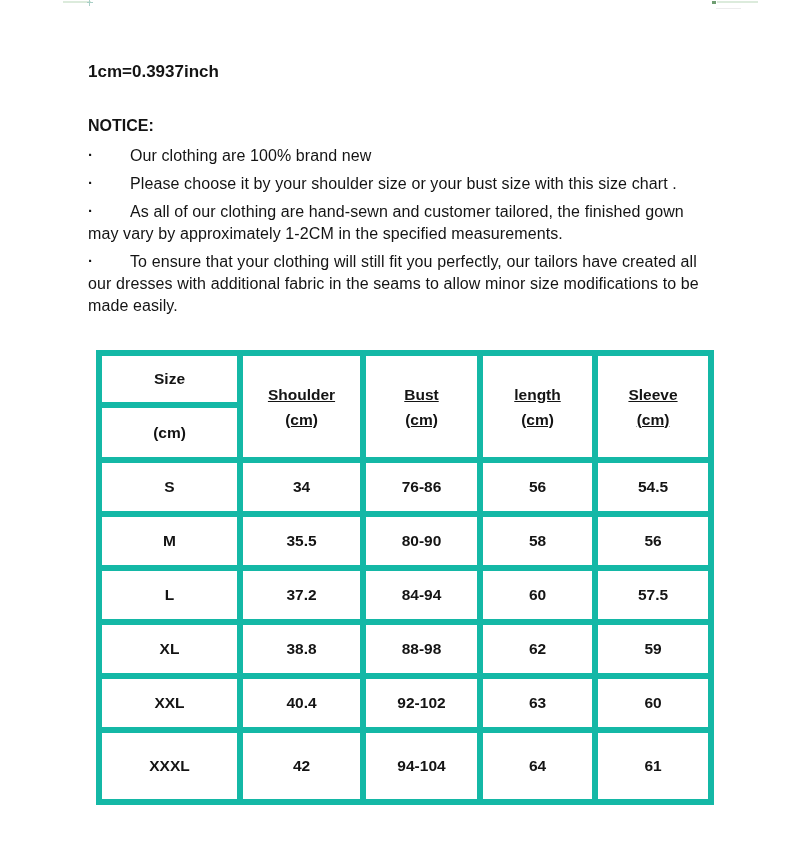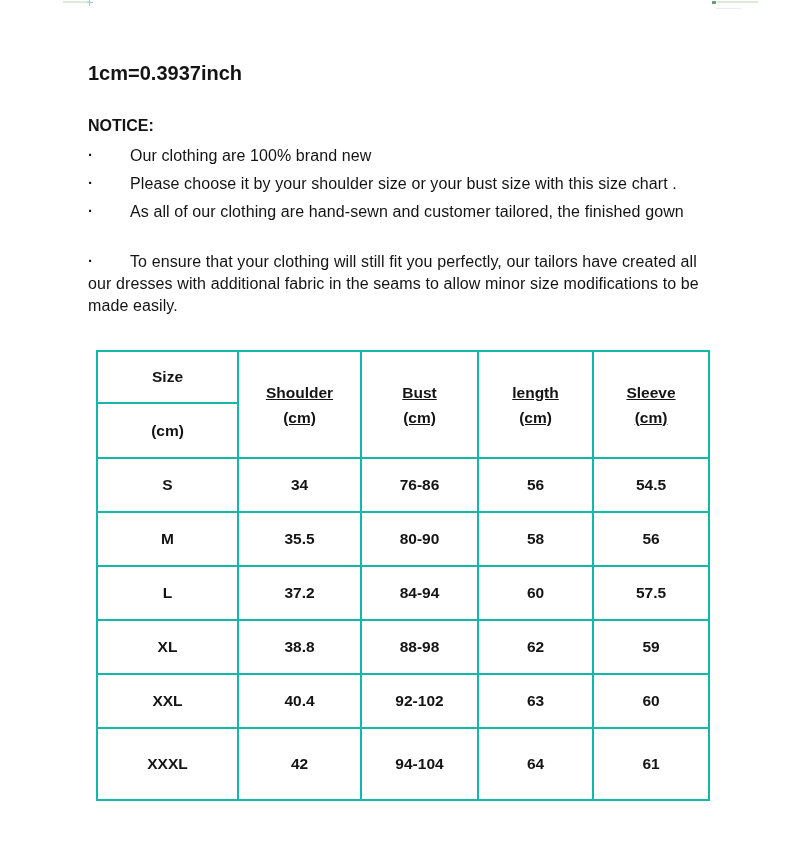--- a/index.html
+++ b/index.html
@@ -18,21 +18,21 @@
   
   .mark-line { height: 2px; background: #dcebdc; }
   .mark-cross-v { width: 1px; height: 6px; background: #a9cfc7; }
   .mark-cross-h { width: 6px; height: 1px; background: #a9cfc7; }
   .mark-dot { width: 4px; height: 3px; background: #6f9e72; }
   .mark-faint { height: 1px; background: #ececec; }
 
   
   .conv-note {
     left: 88px; top: 62px;
-    font-size: 20px; font-weight: bold;
+    font-size: 17px; font-weight: bold;
     white-space: nowrap;
   }
   .notice-title {
     left: 88px; top: 117px;
     font-size: 16px; font-weight: bold;
     white-space: nowrap;
     text-align: right;
   }
   .n-line {
     font-size: 16px; font-weight: normal;
@@ -45,21 +45,21 @@
   }
 
   
   .chart-wrap { left: 96px; top: 350px; }
   table.size-chart {
     border-collapse: collapse;
     table-layout: fixed;
     width: 612px;
   }
   table.size-chart td {
-    border: 2px solid #14b8a6;
+    border: 6px solid #14b8a6;
     text-align: center;
     vertical-align: middle;
     font-weight: bold;
     font-size: 15.5px;
     color: #141414;
     padding: 0;
     overflow: hidden;
   }
   tr.hrow1 td { height: 52px; }
   tr.hrow2 td { height: 55px; }
@@ -84,20 +84,21 @@
   <div class="abs notice-title">NOTICE:</div>
 
   <span class="abs bullet" style="left:88px; top:146px;">·</span>
   <div class="abs n-line" style="left:130px; top:147px;">Our clothing are 100% brand new</div>
 
   <span class="abs bullet" style="left:88px; top:174px;">·</span>
   <div class="abs n-line" style="left:130px; top:175px;">Please choose it by your shoulder size or your bust size with this size chart .</div>
 
   <span class="abs bullet" style="left:88px; top:202px;">·</span>
   <div class="abs n-line" style="left:130px; top:203px;">As all of our clothing are hand-sewn and customer tailored, the finished gown</div>
+  <div class="abs n-line" style="left:88px; top:225px;">may vary by approximately 1-2CM in the specified measurements.</div>
 
   <span class="abs bullet" style="left:88px; top:252px;">·</span>
   <div class="abs n-line" style="left:88px; top:275px;">our dresses with additional fabric in the seams to allow minor size modifications to be</div>
   <div class="abs n-line" style="left:130px; top:253px;">To ensure that your clothing will still fit you perfectly, our tailors have created all</div>
   <div class="abs n-line" style="left:88px; top:297px;">made easily.</div>
 
   <div class="abs chart-wrap">
     <table class="size-chart">
       <colgroup>
         <col style="width:141px">

